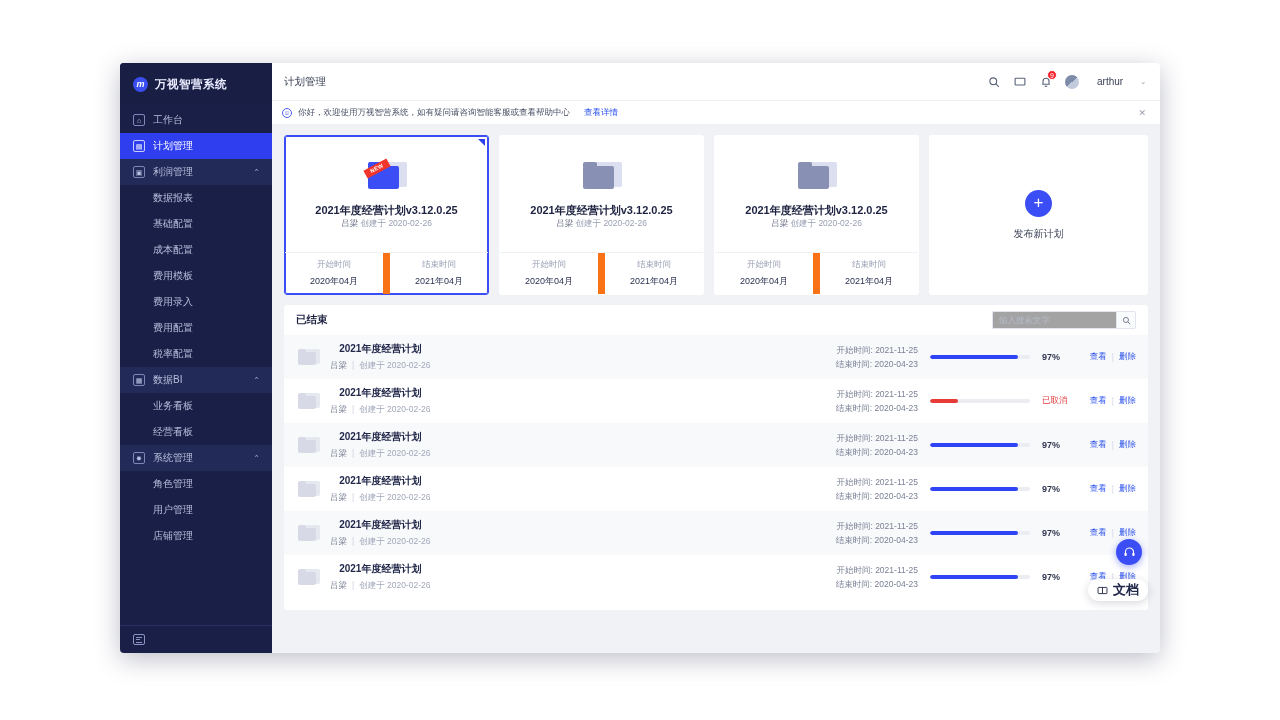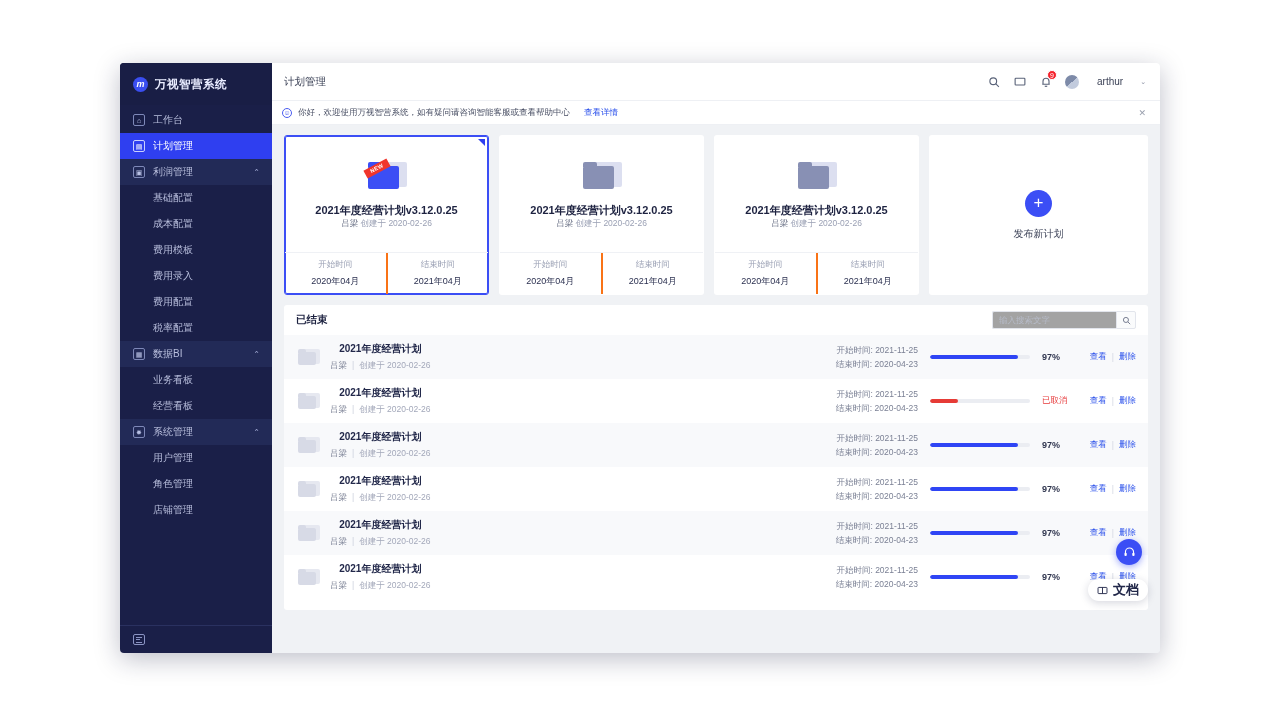--- a/index.html
+++ b/index.html
@@ -204,21 +204,21 @@
   .card-sub { font-size: 8.5px; color: #9aa0b4; }
   .card-sub b { color: #6a7186; font-weight: normal; }
   .card-foot {
     height: 42px; border-top: 1px solid #eff1f5;
     display: flex;
   }
   .foot-col {
     flex: 1; display: flex; flex-direction: column;
     align-items: center; justify-content: center; gap: 4px;
   }
-  .foot-col + .foot-col { border-left: 2px solid #f97316; }
+  .foot-col + .foot-col { border-left: 7px solid #f97316; }
   .foot-lab { font-size: 8.5px; color: #9aa0b4; }
   .foot-val { font-size: 9px; color: #2b3050; }
 
   .add-card {
     flex: 1; background: #fff; border-radius: 3px; height: 160px;
     display: flex; flex-direction: column; align-items: center; justify-content: center;
     gap: 10px; cursor: pointer;
   }
   .plus-btn {
     width: 27px; height: 27px; border-radius: 50%;
@@ -322,40 +322,41 @@
         </div>
         <div class="nav-item active">
           <span class="ico">▤</span>
           <span>计划管理</span>
         </div>
         <div class="nav-item group">
           <span class="ico">▣</span>
           <span>利润管理</span>
           <span class="chev">⌃</span>
         </div>
+        <div class="sub-item">数据报表</div>
         <div class="sub-item">基础配置</div>
         <div class="sub-item">成本配置</div>
         <div class="sub-item">费用模板</div>
         <div class="sub-item">费用录入</div>
         <div class="sub-item">费用配置</div>
         <div class="sub-item">税率配置</div>
         <div class="nav-item group">
           <span class="ico">▦</span>
           <span>数据BI</span>
           <span class="chev">⌃</span>
         </div>
         <div class="sub-item">业务看板</div>
         <div class="sub-item">经营看板</div>
         <div class="nav-item group">
           <span class="ico">✸</span>
           <span>系统管理</span>
           <span class="chev">⌃</span>
         </div>
+        <div class="sub-item">角色管理</div>
         <div class="sub-item">用户管理</div>
-        <div class="sub-item">角色管理</div>
         <div class="sub-item">店铺管理</div>
       </div>
     <div class="sidebar-foot">
       <div class="collapse-ico">
           <i></i>
           <i></i>
           <i></i>
         </div>
     </div>
   </div>

